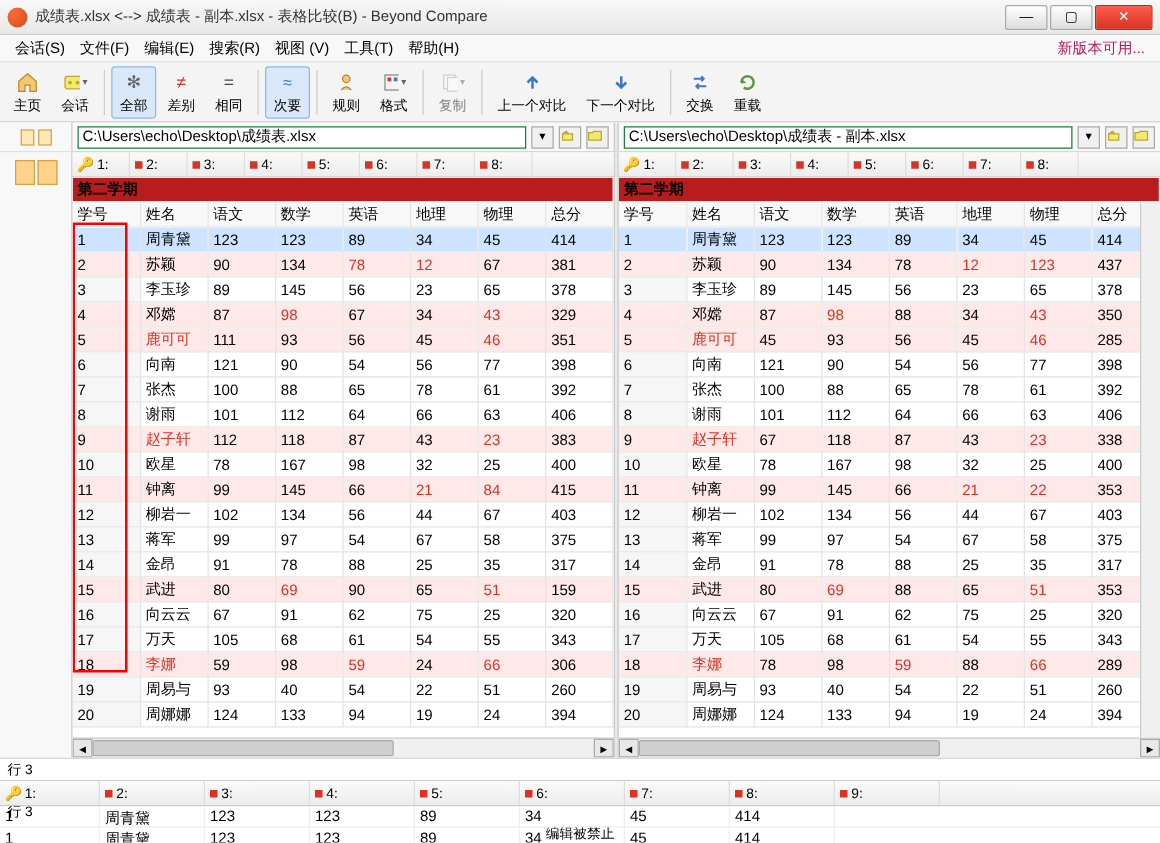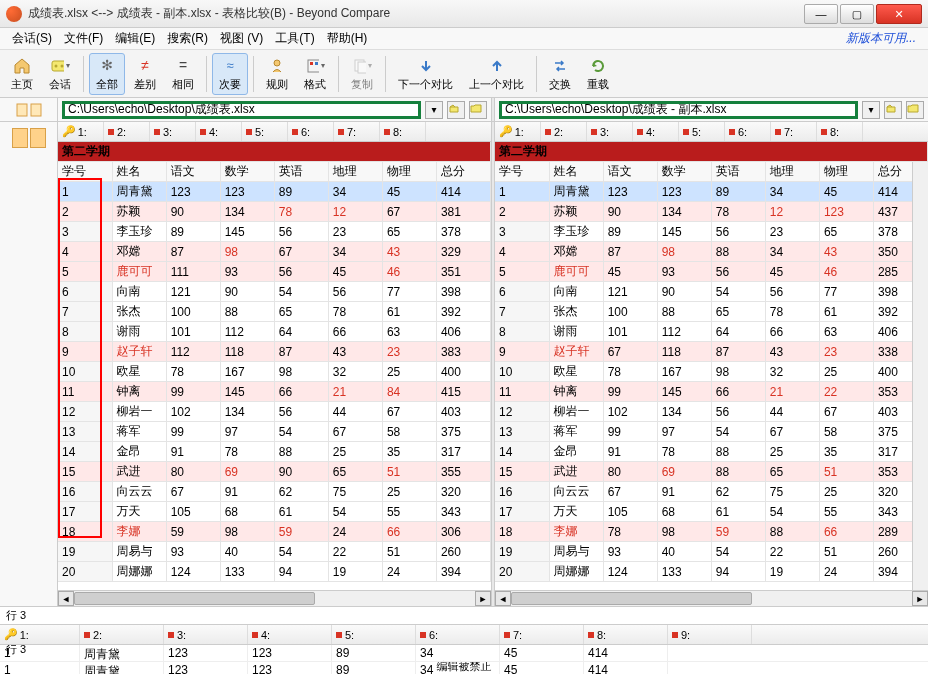--- a/index.html
+++ b/index.html
@@ -9,36 +9,36 @@
   .titlebar { height: 28px; background: linear-gradient(#f8f8f8, #e8e8e8); border-bottom: 1px solid #ccc; display: flex; align-items: center; padding: 0 6px; justify-content: space-between; }
   .titlebar .appicon { width: 16px; height: 16px; border-radius: 50%; background: radial-gradient(circle at 30% 30%, #ff6b35, #c94e20); margin-right: 6px; }
   .titlebar .title { flex: 1; color: #333; }
   .winbtns { display: flex; gap: 0; }
   .winbtn { width: 34px; height: 20px; border: 1px solid #aaa; background: linear-gradient(#fff,#ddd); text-align: center; line-height: 18px; font-size: 11px; border-radius: 2px; margin-left: 2px; }
   .winbtn.close { background: linear-gradient(#ff5a4d,#d83324); color: #fff; border-color: #b02a1d; width: 46px; }
   
   
   .menubar { height: 22px; background: #f8f8f8; display: flex; align-items: center; padding: 0 6px; border-bottom: 1px solid #ddd; }
   .menubar .menuitem { padding: 2px 6px; cursor: default; }
-  .menubar .right { margin-left: auto; color: #1d4ed8; font-style: italic; }
+  .menubar .right { margin-left: auto; color: #be185d; }
   
   
   .toolbar { height: 48px; background: #f4f4f4; border-bottom: 1px solid #ccc; display: flex; align-items: center; padding: 0 4px; gap: 2px; }
   .tbtn { display: flex; flex-direction: column; align-items: center; justify-content: center; padding: 2px 6px; min-width: 36px; height: 42px; cursor: default; border: 1px solid transparent; }
   .tbtn.active { border: 1px solid #8fb8e8; background: #d8e8f8; border-radius: 3px; }
   .tbtn .ticon { width: 20px; height: 20px; display: flex; align-items: center; justify-content: center; }
   .tbtn .tlabel { font-size: 11px; margin-top: 1px; }
   .tsep { width: 1px; height: 36px; background: #ccc; margin: 0 3px; }
   .dropdown-arrow { font-size: 8px; color: #666; margin-left: 2px; }
   
   
   .pathrow { height: 24px; display: flex; background: #f8f8f8; border-bottom: 1px solid #ccc; }
   .pathrow .leftgutter { width: 58px; background: #f8f8f8; border-right: 1px solid #ccc; display: flex; align-items: center; justify-content: center; }
   .pathrow .pathcell { flex: 1; display: flex; align-items: center; padding: 0 4px; gap: 4px; }
-  .pathrow input.path { flex: 1; height: 18px; border: 3px solid #15803d; padding: 0 3px; font-size: 12px; background: #fff; }
+  .pathrow input.path { flex: 1; height: 18px; border: 1px solid #15803d; padding: 0 3px; font-size: 12px; background: #fff; }
   .pathrow .pbtn { width: 18px; height: 18px; border: 1px solid #aaa; background: #f0f0f0; text-align: center; line-height: 16px; font-size: 10px; }
   .pathrow .vsep { width: 4px; background: #e8e8e8; border-left: 1px solid #ccc; border-right: 1px solid #ccc; }
   
   
   .main { display: flex; height: 484px; background: #fff; }
   .main .leftgutter { width: 58px; background: #f8f8f8; border-right: 1px solid #ccc; display:flex; align-items:flex-start; justify-content:center; padding-top:6px; }
   .gutter-lines { width: 34px; height: 20px; display:flex; gap:2px; }
   .gutter-lines div { flex:1; background:#ffd28a; border:1px solid #d8a048; }
   .pane { flex: 1; display: flex; flex-direction: column; overflow: hidden; position: relative; }
   .vsplit { width: 4px; background: #e8e8e8; border-left: 1px solid #ccc; border-right: 1px solid #ccc; cursor: col-resize; }
@@ -190,32 +190,32 @@
           <rect x="6" y="5" width="9" height="11" fill="#fff" stroke="#aaa"></rect>
         </svg>
         <span class="dropdown-arrow">▾</span>
       </div>
     <div class="tlabel">复制</div>
   </div>
   <div class="tsep"></div>
   <div class="tbtn">
     <div class="ticon">
         <svg width="18" height="18">
+          <path d="M9 14 L9 6 M5 9 L9 5 L13 9" fill="none" stroke="#3a7ac8" stroke-width="2"></path>
+        </svg>
+      </div>
+    <div class="tlabel">上一个对比</div>
+  </div>
+  <div class="tbtn">
+    <div class="ticon">
+        <svg width="18" height="18">
           <path d="M9 4 L9 12 M5 9 L9 13 L13 9" fill="none" stroke="#3a7ac8" stroke-width="2"></path>
         </svg>
       </div>
     <div class="tlabel">下一个对比</div>
-  </div>
-  <div class="tbtn">
-    <div class="ticon">
-        <svg width="18" height="18">
-          <path d="M9 14 L9 6 M5 9 L9 5 L13 9" fill="none" stroke="#3a7ac8" stroke-width="2"></path>
-        </svg>
-      </div>
-    <div class="tlabel">上一个对比</div>
   </div>
   <div class="tsep"></div>
   <div class="tbtn">
     <div class="ticon">
         <svg width="18" height="18">
           <path d="M4 6 L12 6 M10 4 L12 6 L10 8 M14 12 L6 12 M8 10 L6 12 L8 14" fill="none" stroke="#3a7ac8" stroke-width="1.5"></path>
         </svg>
       </div>
     <div class="tlabel">交换</div>
   </div>
@@ -444,21 +444,21 @@
               <td class="val ">317</td>
             </tr>
             <tr class="diff">
               <td class="idx">15</td>
               <td class="val ">武进</td>
               <td class="val ">80</td>
               <td class="val diffcell">69</td>
               <td class="val ">90</td>
               <td class="val ">65</td>
               <td class="val diffcell">51</td>
-              <td class="val ">355</td>
+              <td class="val ">159</td>
             </tr>
             <tr class="">
               <td class="idx">16</td>
               <td class="val ">向云云</td>
               <td class="val ">67</td>
               <td class="val ">91</td>
               <td class="val ">62</td>
               <td class="val ">75</td>
               <td class="val ">25</td>
               <td class="val ">320</td>

